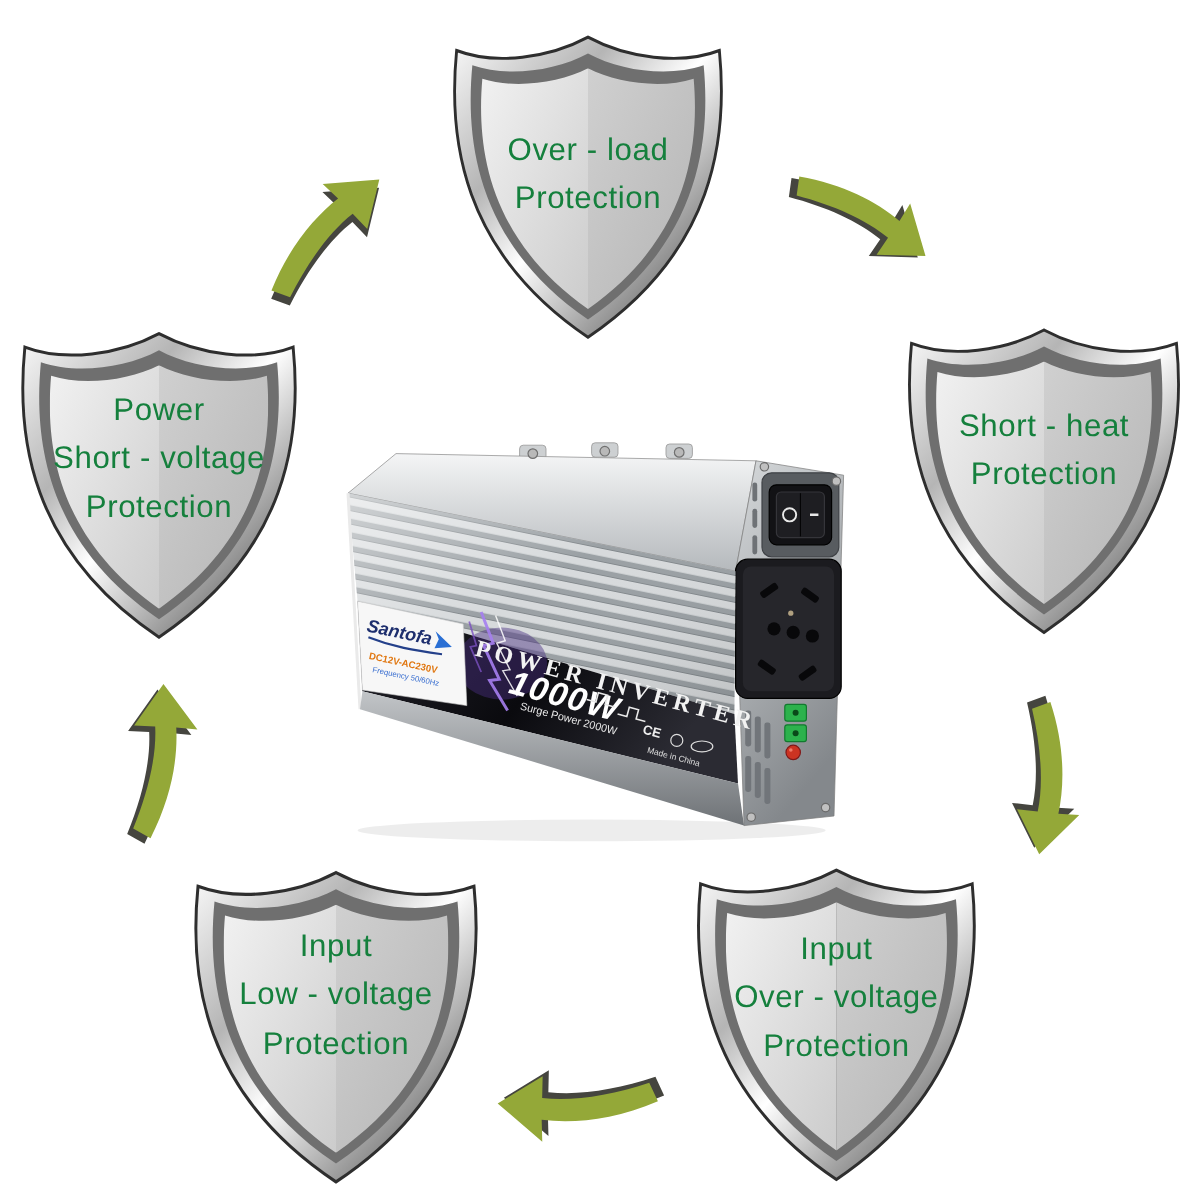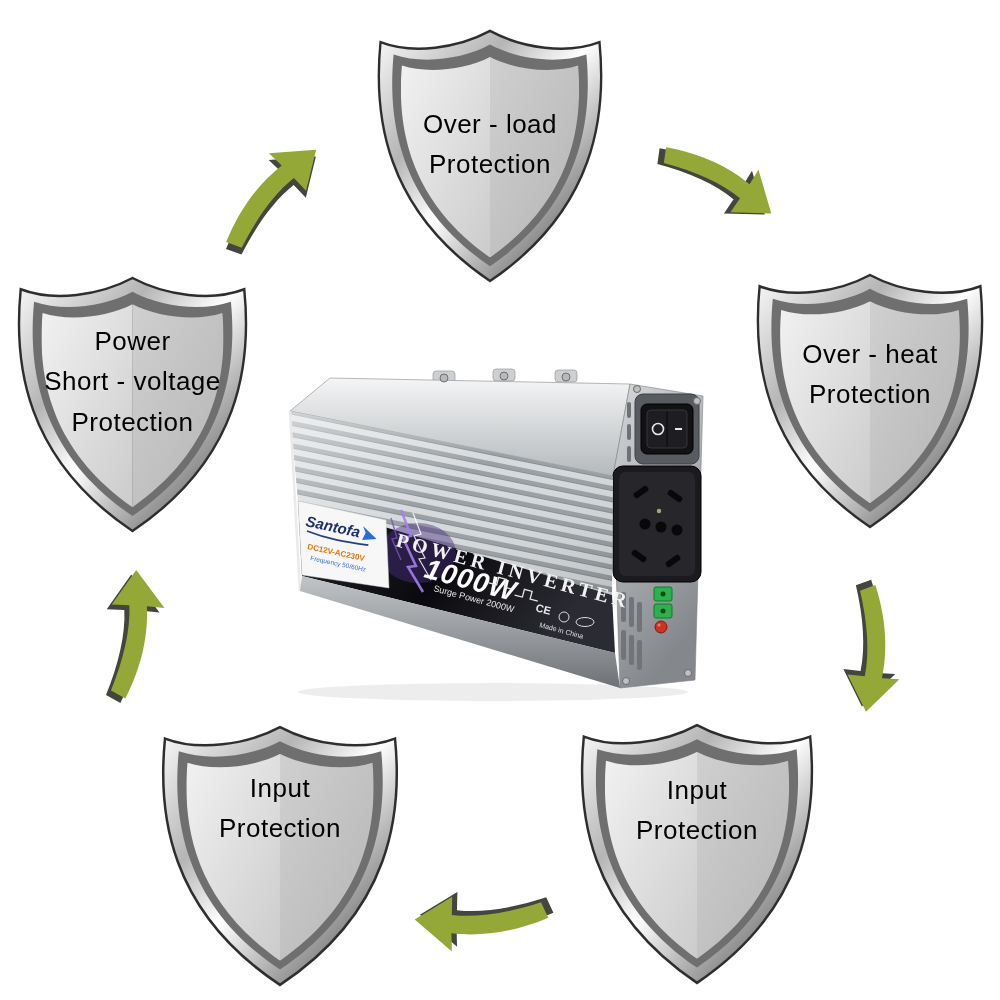--- a/index.html
+++ b/index.html
@@ -2,21 +2,21 @@
 <html><head>
 <meta charset="utf-8">
 <style>
   html,body{margin:0;padding:0;background:#fff;}
   .canvas{position:relative;width:1000px;height:1000px;background:#fff;overflow:hidden;
           font-family:"Liberation Sans",sans-serif;}
   .defs-svg{position:absolute;width:0;height:0;overflow:hidden;}
   .shield{position:absolute;}
   .shield-svg{position:absolute;left:0;top:0;width:100%;height:100%;}
   .shield-label{position:absolute;left:0;right:0;text-align:center;
-                font-size:26px;line-height:1.55;color:#000000;letter-spacing:.5px;}
+                font-size:26px;line-height:1.55;color:#15803d;letter-spacing:.5px;}
   .arrow{position:absolute;}
   .arrow svg{display:block;width:100%;height:auto;}
   .inverter{position:absolute;left:283px;top:368px;width:430px;height:335px;}
 </style>
 </head>
 <body>
 
 <div class="canvas">
 
   <svg class="defs-svg" aria-hidden="true">
@@ -62,21 +62,21 @@
       <div>Over - load</div>
       <div>Protection</div>
     </div>
   </div>
 
   <div class="shield" style="left:750px;top:270px;width:240px;height:262px">
     <svg class="shield-svg" viewBox="0 0 200 210" preserveAspectRatio="none">
         <use href="#shieldShape"></use>
       </svg>
     <div class="shield-label" style="top:64px">
-      <div>Over - heat</div>
+      <div>Short - heat</div>
       <div>Protection</div>
     </div>
   </div>
 
   <div class="shield" style="left:11px;top:273px;width:243px;height:263px">
     <svg class="shield-svg" viewBox="0 0 200 210" preserveAspectRatio="none">
         <use href="#shieldShape"></use>
       </svg>
     <div class="shield-label" style="top:48px">
       <div>Power</div>
@@ -84,30 +84,32 @@
       <div>Protection</div>
     </div>
   </div>
 
   <div class="shield" style="left:155px;top:722px;width:250px;height:268px">
     <svg class="shield-svg" viewBox="0 0 200 210" preserveAspectRatio="none">
         <use href="#shieldShape"></use>
       </svg>
     <div class="shield-label" style="top:46px">
       <div>Input</div>
+      <div>Low - voltage</div>
       <div>Protection</div>
     </div>
   </div>
 
   <div class="shield" style="left:574px;top:720px;width:246px;height:268px">
     <svg class="shield-svg" viewBox="0 0 200 210" preserveAspectRatio="none">
         <use href="#shieldShape"></use>
       </svg>
     <div class="shield-label" style="top:50px">
       <div>Input</div>
+      <div>Over - voltage</div>
       <div>Protection</div>
     </div>
   </div>
 
   <div class="arrow" style="left:201px;top:149px;width:140px;transform:rotate(-38deg)">
     <svg viewBox="0 0 160 110">
         <use href="#arrowShape"></use>
       </svg>
     </div>
 

